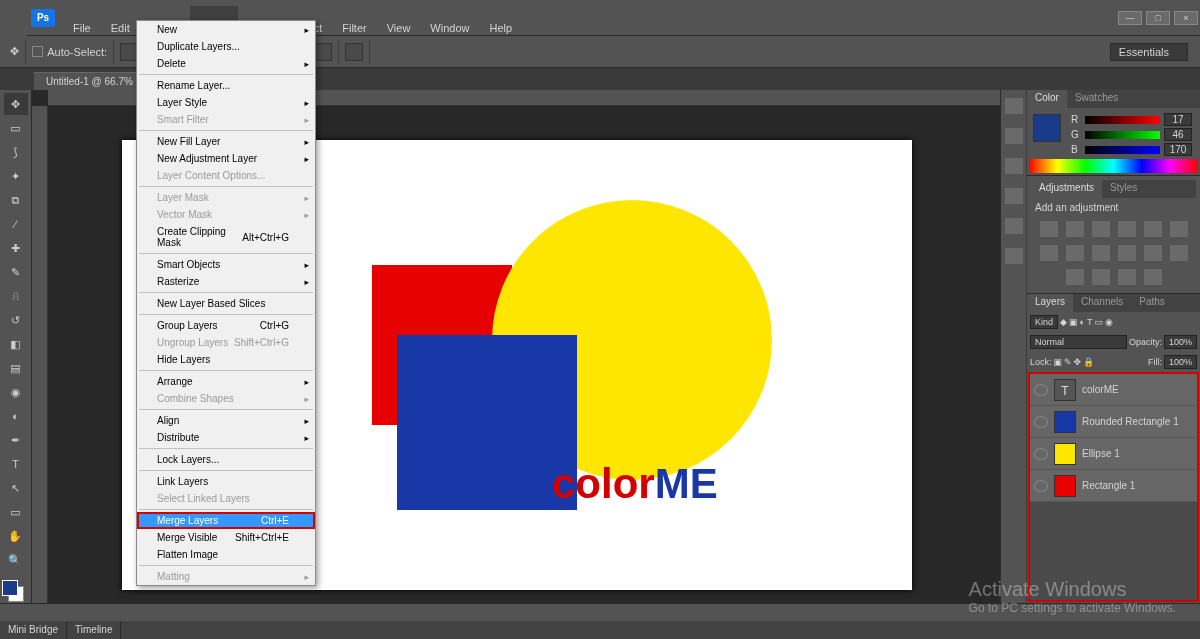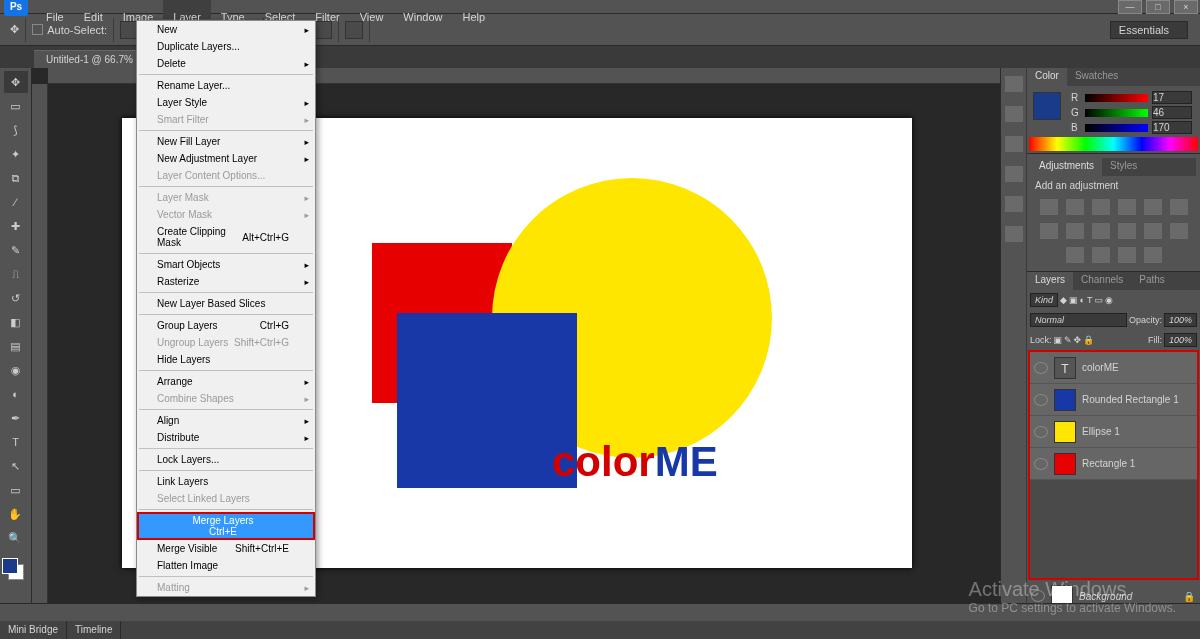--- a/index.html
+++ b/index.html
@@ -1,17 +1,17 @@
 <!DOCTYPE html>
 <html><head>
 <meta charset="utf-8">
 <style>
 * { margin: 0; padding: 0; box-sizing: border-box; font-family: "Segoe UI", Tahoma, sans-serif; }
 body { width: 1200px; height: 639px; background: #535353; overflow: hidden; color: #d4d4d4; font-size: 11px; position: relative; }
-.menubar { height: 14px; background: #535353; display: flex; align-items: center; padding-left: 4px; border-bottom: 1px solid #2a2a2a; }
+.menubar { height: 36px; background: #535353; display: flex; align-items: center; padding-left: 4px; border-bottom: 1px solid #2a2a2a; margin-left: 27px; }
 .logo { width: 24px; height: 18px; background: #1473e6; color: #fff; font-weight: bold; text-align: center; line-height: 18px; font-size: 10px; border-radius: 2px; margin-right: 8px; }
 .menu-item { padding: 12px 10px; cursor: pointer; height: 20px; line-height: 20px; }
 .menu-item.active { background: #3f3f3f; }
 .win-controls { margin-left: auto; display: flex; }
 .win-btn { width: 24px; height: 14px; background: #6a6a6a; margin: 2px 2px; border: 1px solid #888; text-align: center; line-height: 12px; font-size: 9px; }
 .options-bar { height: 32px; background: #535353; border-bottom: 1px solid #2a2a2a; display: flex; align-items: center; padding: 0 4px; }
 .opt-seg { display: flex; align-items: center; gap: 4px; padding: 0 6px; border-right: 1px solid #3a3a3a; height: 24px; }
 .opt-check { width: 11px; height: 11px; border: 1px solid #888; }
 .opt-icon { width: 18px; height: 18px; background: #4a4a4a; border: 1px solid #333; }
 .workspace-dd { margin-left: auto; margin-right: 8px; background: #3a3a3a; padding: 2px 18px 2px 8px; border: 1px solid #2a2a2a; position: relative; }
@@ -41,28 +41,28 @@
 .panel { background: #535353; border-bottom: 1px solid #2a2a2a; }
 .panel-tabs { display: flex; background: #424242; height: 18px; }
 .ptab { padding: 2px 8px; background: #424242; color: #999; }
 .ptab.active { background: #535353; color: #ddd; }
 .color-panel .swatch-main { width: 28px; height: 28px; background: #1a3a8a; border: 1px solid #333; margin: 6px; float: left; }
 .slider-row { display: flex; align-items: center; gap: 4px; padding: 1px 4px; }
 .slider-row label { width: 10px; }
 .slider { flex: 1; height: 8px; background: linear-gradient(to right,#000,#f00); position: relative; }
 .slider.g { background: linear-gradient(to right,#000,#0f0); }
 .slider.b { background: linear-gradient(to right,#000,#00f); }
-.slider-val { width: 40px; background: #3a3a3a; border: 1px solid #222; }
+.slider-val { width: 28px; background: #3a3a3a; text-align: center; border: 1px solid #222; }
 .spectrum { height: 14px; background: linear-gradient(to right, red, yellow, lime, cyan, blue, magenta, red); margin: 2px; }
 .adj-panel { padding: 4px; }
 .adj-icons { display: flex; flex-wrap: wrap; gap: 8px; padding: 4px; justify-content: center; }
 .adj-icons span { width: 18px; height: 16px; background: #6a6a6a; display: block; }
 .layers-panel { flex: 1; display: flex; flex-direction: column; }
 .layer-opts { padding: 3px; display: flex; gap: 2px; align-items: center; font-size: 9px; }
-.layer-dd { background: #3a3a3a; padding: 1px 4px; border: 1px solid #222; font-style: italic; }
+.layer-dd { background: #3a3a3a; padding: 1px 4px; border: 1px solid #222; }
 .layer-list { flex: 1; background: #4a4a4a; border: 2px solid #d40000; margin: 0 1px 4px 1px; }
 .layer-row { display: flex; align-items: center; height: 32px; background: #666; border-bottom: 1px solid #555; padding: 0 4px; gap: 6px; }
 .layer-row.bg-row { border: none; background: #535353; }
 .eye { width: 14px; height: 12px; border: 1px solid #888; border-radius: 50%; }
 .layer-thumb { width: 22px; height: 22px; background: #fff; border: 1px solid #333; position: relative; }
 .thumb-blue { background: #1838a8; }
 .thumb-yellow { background: #ffe600; }
 .thumb-red { background: #e60000; }
 .thumb-t { background: #555; color: #ddd; text-align: center; line-height: 22px; font-size: 12px; }
 .lock-icon { margin-left: auto; font-size: 10px; }
@@ -71,21 +71,21 @@
 .zoom-box { width: 60px; padding: 0 6px; border-right: 1px solid #3a3a3a; }
 .doc-info { padding: 0 10px; border-right: 1px solid #3a3a3a; }
 .bottom-tabs { display: flex; height: 18px; background: #424242; }
 .btab { padding: 0 8px; line-height: 18px; border-right: 1px solid #2a2a2a; }
 
 .dropdown { position: absolute; left: 136px; top: 20px; width: 180px; background: #f0f0f0; color: #000; border: 1px solid #8a8a8a; box-shadow: 2px 2px 6px rgba(0,0,0,.4); z-index: 100; font-size: 10px; }
 .dd-item { padding: 3px 26px 3px 20px; display: flex; justify-content: space-between; align-items: center; position: relative; }
 .dd-item.disabled { color: #9a9a9a; }
 .dd-item.sub::after { content: "▸"; position: absolute; right: 6px; font-size: 9px; }
 .dd-item.hover { background: #3399ff; color: #fff; }
-.dd-item.hl { outline: 2px solid #d40000; outline-offset: -2px; flex-direction: column; }
+.dd-item.hl { outline: 2px solid #d40000; outline-offset: -2px; }
 .dd-sep { height: 1px; background: #c0c0c0; margin: 2px 2px; }
 .watermark { position: absolute; right: 24px; bottom: 24px; color: rgba(255,255,255,.35); text-align: left; z-index: 50; pointer-events: none; }
 .watermark .t1 { font-size: 20px; }
 .watermark .t2 { font-size: 12px; }
 </style>
 </head>
 <body>
 
 <div class="menubar">
   <div class="logo">Ps</div>

